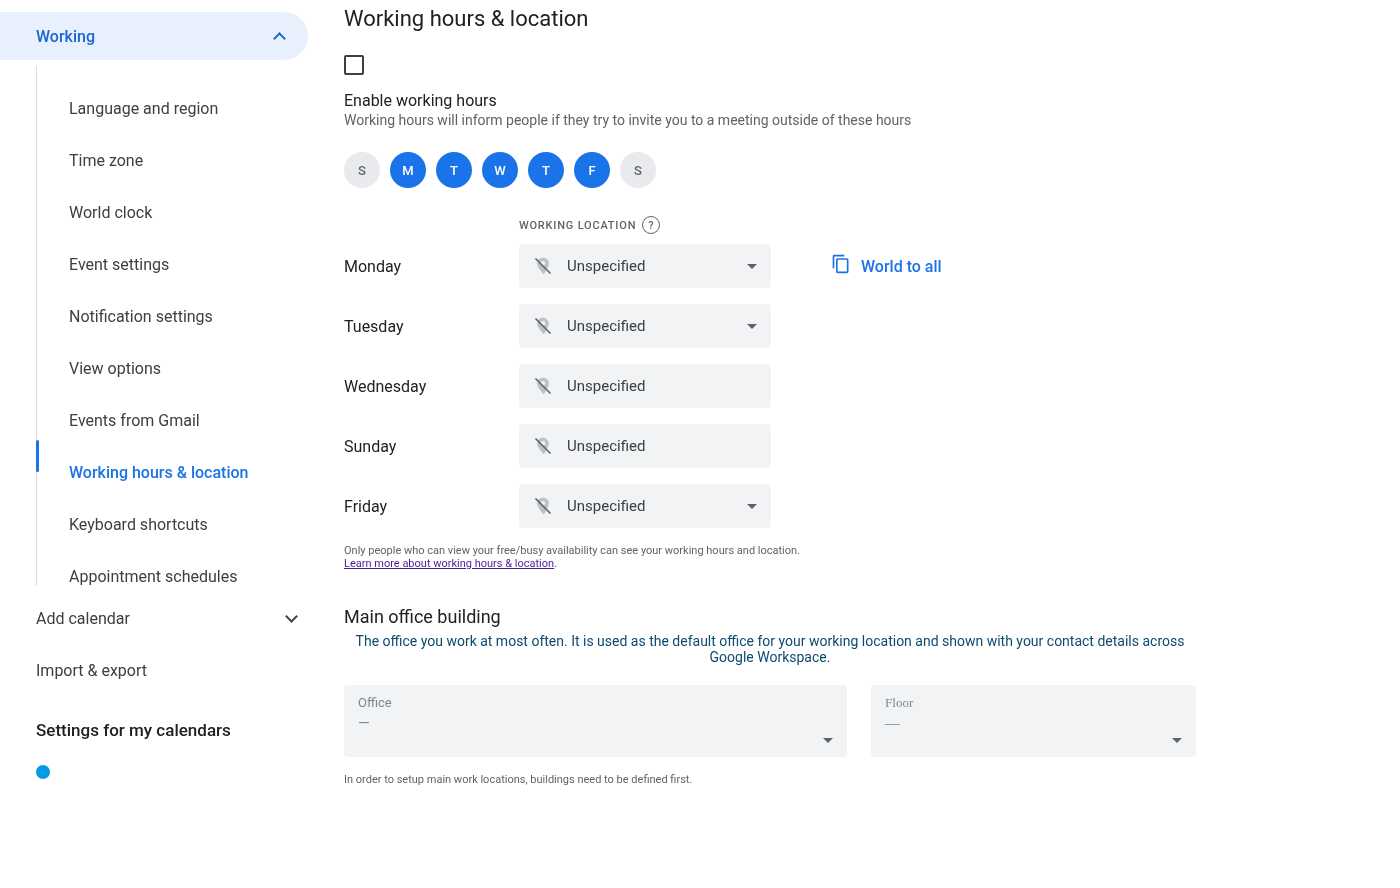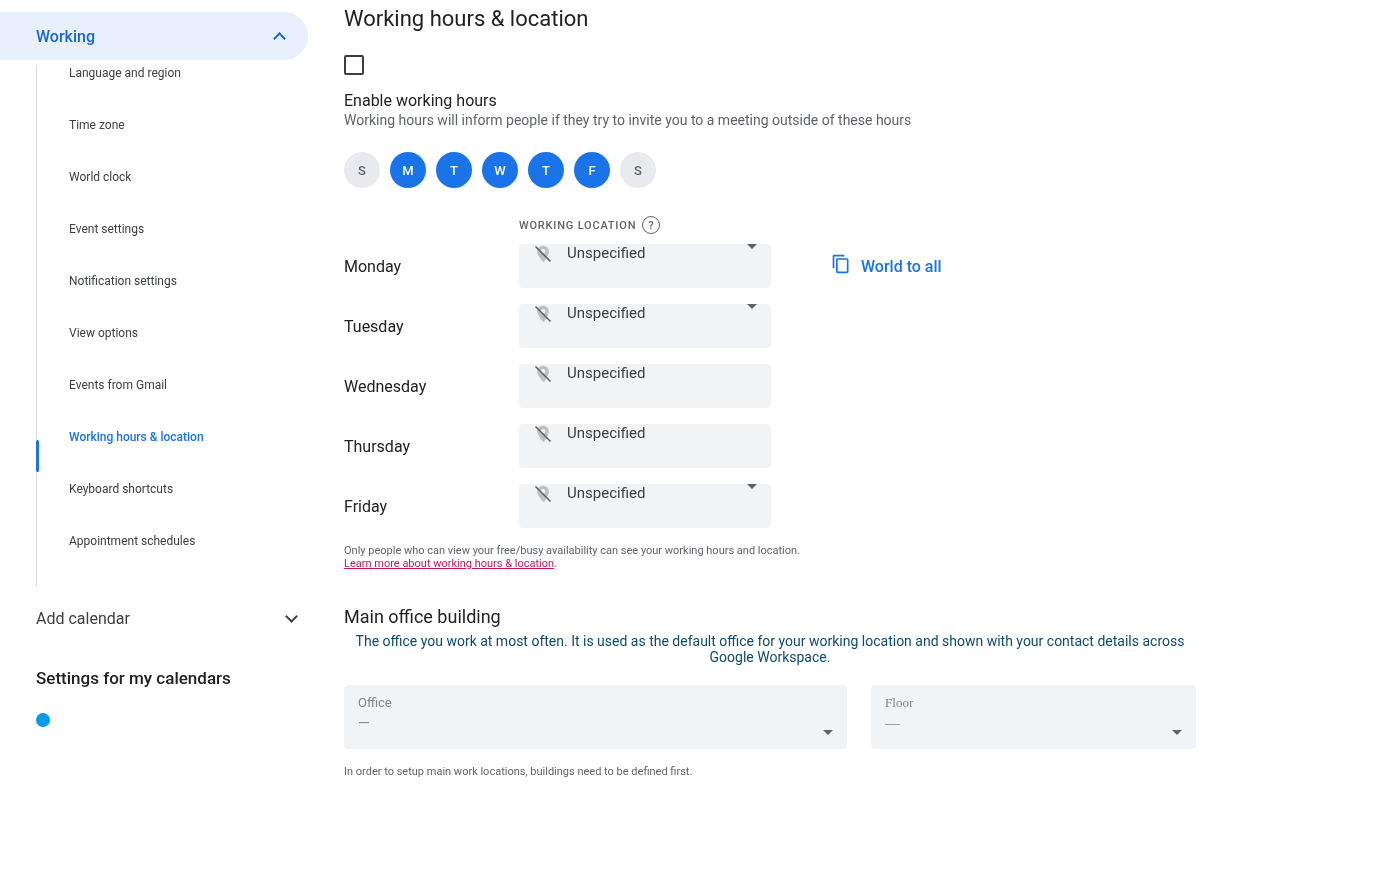--- a/index.html
+++ b/index.html
@@ -51,22 +51,22 @@
 
 .nav-items {
   margin: 6px 0 6px 36px;
   border-left: 1px solid #dadce0;
   position: relative;
 }
 .nav-item {
   height: 52px;
   padding-left: 32px;
   display: flex;
-  align-items: flex-start;
-  font-size: 12px;
+  align-items: flex-end;
+  font-size: 16px;
   color: #3c4043;
   cursor: pointer;
   position: relative;
 }
 .nav-item.selected {
   color: #1a73e8;
   font-weight: 500;
 }
 .nav-item.selected::before {
   content: "";
@@ -194,20 +194,21 @@
   align-items: center;
   margin-bottom: 16px;
 }
 .day-label {
   width: 175px;
   font-size: 16px;
   color: #202124;
 }
 .loc-select {
   display: flex;
+  align-items: center;
   background: #f1f3f4;
   border-radius: 4px;
   height: 44px;
   width: 252px;
   padding: 0 14px;
   cursor: pointer;
   position: relative;
 }
 .loc-select .loc-icon {
   width: 20px;
@@ -239,21 +240,21 @@
   cursor: pointer;
 }
 .copy-icon svg { width: 20px; height: 20px; fill: #1a73e8; }
 
 .info-text {
   font-size: 11px;
   color: #5f6368;
   margin-top: 14px;
 }
 .info-text a {
-  color: #be185d;
+  color: #4c1d95;
   text-decoration: underline;
 }
 
 h2 {
   font-size: 18px;
   font-weight: 400;
   color: #202124;
   margin: 36px 0 6px 0;
 }
 .sub-desc {
@@ -263,21 +264,21 @@
   text-align: center;
 }
 .office-row {
   display: flex;
   gap: 24px;
   margin-bottom: 16px;
 }
 .office-select {
   background: #f1f3f4;
   border-radius: 4px;
-  height: 64px;
+  height: 72px;
   padding: 10px 14px;
   position: relative;
   cursor: pointer;
 }
 .office-select.wide { flex: 1.6; }
 .office-select.narrow { flex: 1; font-family: Liberation Serif, serif; }
 .office-select .label {
   font-size: 13px;
   color: #80868b;
   margin-bottom: 4px;
@@ -335,20 +336,23 @@
         <span>Keyboard shortcuts</span>
       </div>
     <div class="nav-item">
         <span>Appointment schedules</span>
       </div>
   </div>
 
   <div class="nav-simple">
     <span>Add calendar</span>
     <span class="chevron down"></span>
+  </div>
+  <div class="nav-simple">
+    <span>Import &amp; export</span>
   </div>
 
   <div class="sidebar-subheader">Settings for my calendars</div>
 
   <div class="cal-item">
     <span class="cal-dot" style="background:#039be5"></span>
     <span></span>
   </div>
 </div>
 
@@ -436,21 +440,21 @@
         <svg viewBox="0 0 24 24">
             <path d="M12 2C8.13 2 5 5.13 5 9c0 3.17 2.31 6.63 6.93 12.37.38.47 1.15.47 1.53 0C16.69 15.63 19 12.17 19 9c0-3.87-3.13-7-7-7zm0 9.5A2.5 2.5 0 1 1 12 6a2.5 2.5 0 0 1 0 5.5z" opacity=".35"></path>
             <path d="M3 3l18 18" stroke="#5f6368" stroke-width="2"></path>
           </svg>
       </span>
       <span class="loc-text">Unspecified</span>
     </div>
   </div>
 
   <div class="day-row">
-    <div class="day-label">Thursday</div>
+    <div class="day-label">Sunday</div>
     <div class="loc-select">
       <span class="loc-icon">
         <svg viewBox="0 0 24 24">
             <path d="M12 2C8.13 2 5 5.13 5 9c0 3.17 2.31 6.63 6.93 12.37.38.47 1.15.47 1.53 0C16.69 15.63 19 12.17 19 9c0-3.87-3.13-7-7-7zm0 9.5A2.5 2.5 0 1 1 12 6a2.5 2.5 0 0 1 0 5.5z" opacity=".35"></path>
             <path d="M3 3l18 18" stroke="#5f6368" stroke-width="2"></path>
           </svg>
       </span>
       <span class="loc-text">Unspecified</span>
     </div>
   </div>

